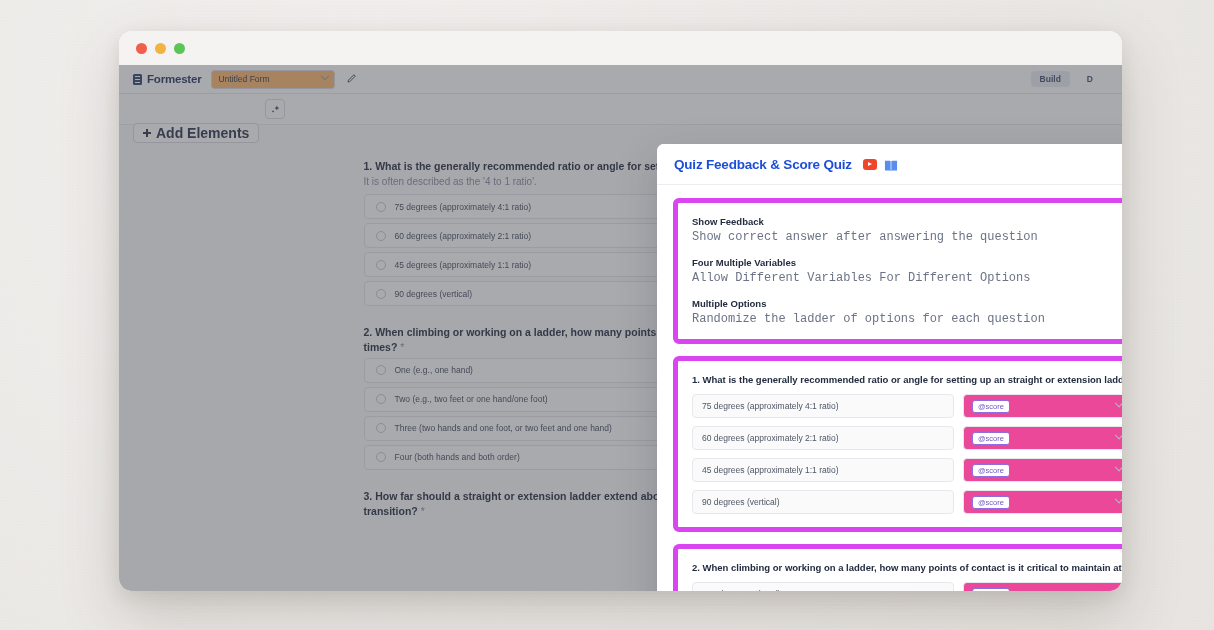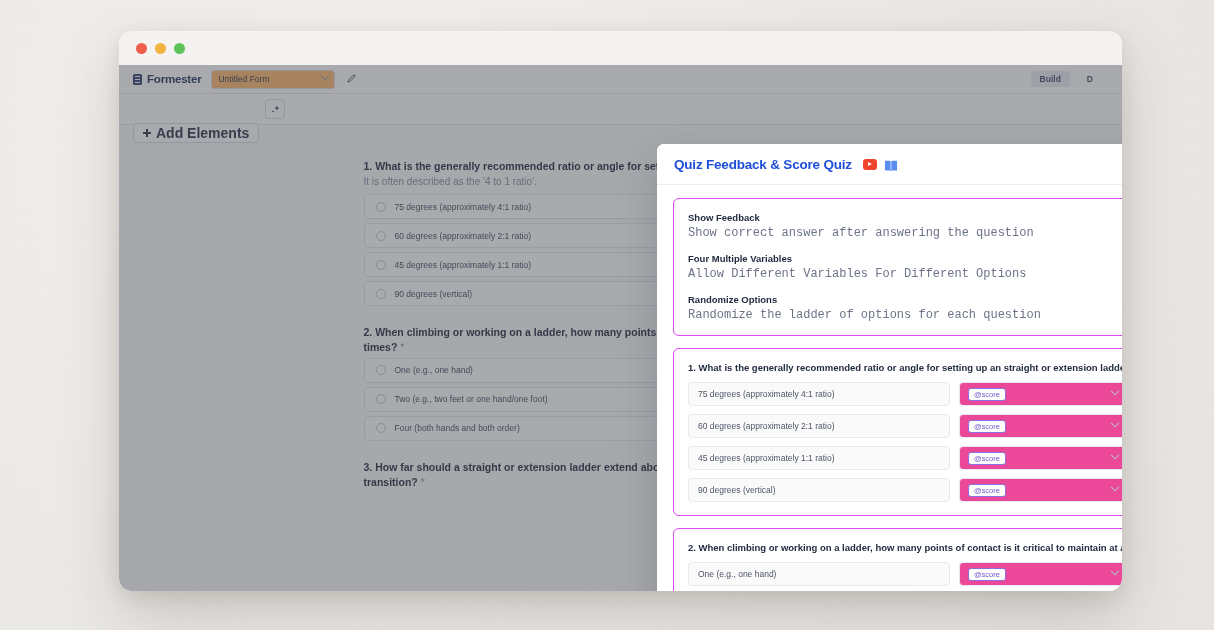--- a/index.html
+++ b/index.html
@@ -294,21 +294,21 @@
   .book-icon { width: 14px; height: 13px; }
 
   #modal-body {
     flex: 1;
     overflow-y: auto;
     padding: 13px 16px 16px;
     background: #fff;
   }
 
   .panel {
-    border: 1px solid #d946ef;
+    border: 5px solid #d946ef;
     border-radius: 6px;
     padding: 13px 14px;
     margin-bottom: 12px;
     background: #fff;
   }
 
   .setting-row {
     display: flex;
     align-items: flex-start;
     margin-bottom: 13px;
@@ -468,20 +468,24 @@
             <span>2. When climbing or working on a ladder, how many points of contact is it critical to maintain at all times?</span>
             <span class="req">*</span>
           </div>
           <div class="bg-opt">
             <span class="bg-radio"></span>
             <span>One (e.g., one hand)</span>
           </div>
           <div class="bg-opt">
             <span class="bg-radio"></span>
             <span>Two (e.g., two feet or one hand/one foot)</span>
+          </div>
+          <div class="bg-opt">
+            <span class="bg-radio"></span>
+            <span>Three (two hands and one foot, or two feet and one hand)</span>
           </div>
           <div class="bg-opt">
             <span class="bg-radio"></span>
             <span>Four (both hands and both order)</span>
           </div>
         </div>
 
         <div class="bg-q-block">
           <div class="bg-q-title">
             <span>3. How far should a straight or extension ladder extend above the landing surface to ensure safe transition?</span>
@@ -528,21 +532,21 @@
           <div class="setting-row">
             <div class="setting-texts">
               <div class="setting-title">Four Multiple Variables</div>
               <div class="setting-sub">Allow Different Variables For Different Options</div>
             </div>
 
           </div>
 
           <div class="setting-row">
             <div class="setting-texts">
-              <div class="setting-title">Randomize Options</div>
+              <div class="setting-title">Multiple Options</div>
               <div class="setting-sub">Randomize the ladder of options for each question</div>
             </div>
 
           </div>
 
         </div>
 
         <div class="panel">
           <div class="q-title">1. What is the generally recommended ratio or angle for setting up an straight or extension ladder?</div>
 

